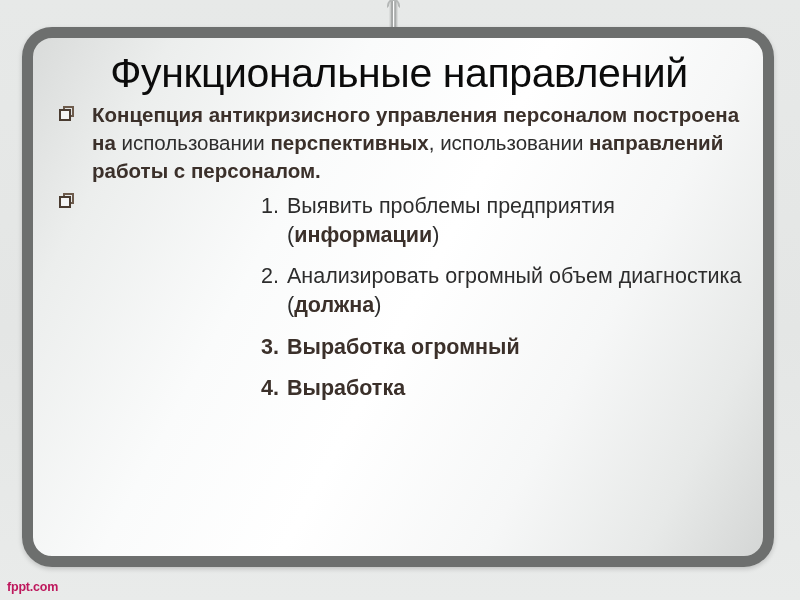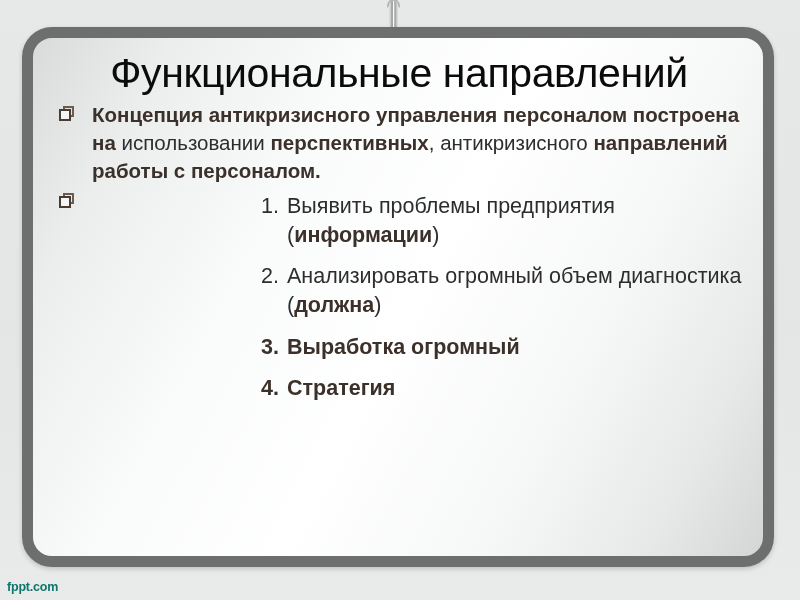--- a/index.html
+++ b/index.html
@@ -158,21 +158,21 @@
     color: #3b302a;
   }
 
   
   #watermark {
     position: absolute;
     left: 7px;
     bottom: 6px;
     font-size: 12.5px;
     font-weight: 700;
-    color: #0f766e;
+    color: #be185d;
     letter-spacing: -0.2px;
     text-align: center;
   }
 </style>
 </head>
 <body>
 
 <div id="slide-backdrop"></div>
 
 <div id="hanger"></div>
@@ -181,21 +181,21 @@
   <div id="board-surface">
 
     <h1 id="slide-title">Функциональные направлений</h1>
 
     <ul id="bullet-list">
       <li class="bullet-row">
         <span class="bullet-marker">
           <i class="back"></i>
             <i class="front"></i>
         </span>
-        <span class="bullet-text"><span class="t-bold">Концепция антикризисного управления персоналом построена на </span><span class="t-reg">использовании </span><span class="t-bold">перспективных</span><span class="t-reg">, антикризисного </span><span class="t-bold">направлений работы с персоналом.</span></span>
+        <span class="bullet-text"><span class="t-bold">Концепция антикризисного управления персоналом построена на </span><span class="t-reg">использовании </span><span class="t-bold">перспективных</span><span class="t-reg">, использовании </span><span class="t-bold">направлений работы с персоналом.</span></span>
       </li>
       <li class="bullet-row">
         <span class="bullet-marker">
           <i class="back"></i>
             <i class="front"></i>
         </span>
       </li>
     </ul>
 
     <ol id="numbered-list">
@@ -206,20 +206,20 @@
       <li class="num-row">
         <span class="num-label">2.</span>
         <span class="num-text"><span class="t-reg"> Анализировать огромный объем диагностика (</span><span class="t-bold">должна</span><span class="t-reg">)</span></span>
       </li>
       <li class="num-row all-bold">
         <span class="num-label">3.</span>
         <span class="num-text"><span class="t-bold"> Выработка огромный</span></span>
       </li>
       <li class="num-row all-bold">
         <span class="num-label">4.</span>
-        <span class="num-text"><span class="t-bold"> Стратегия</span></span>
+        <span class="num-text"><span class="t-bold"> Выработка</span></span>
       </li>
     </ol>
 
   </div>
 </div>
 
 <div id="watermark">fppt.com</div>
 
 </body></html>

